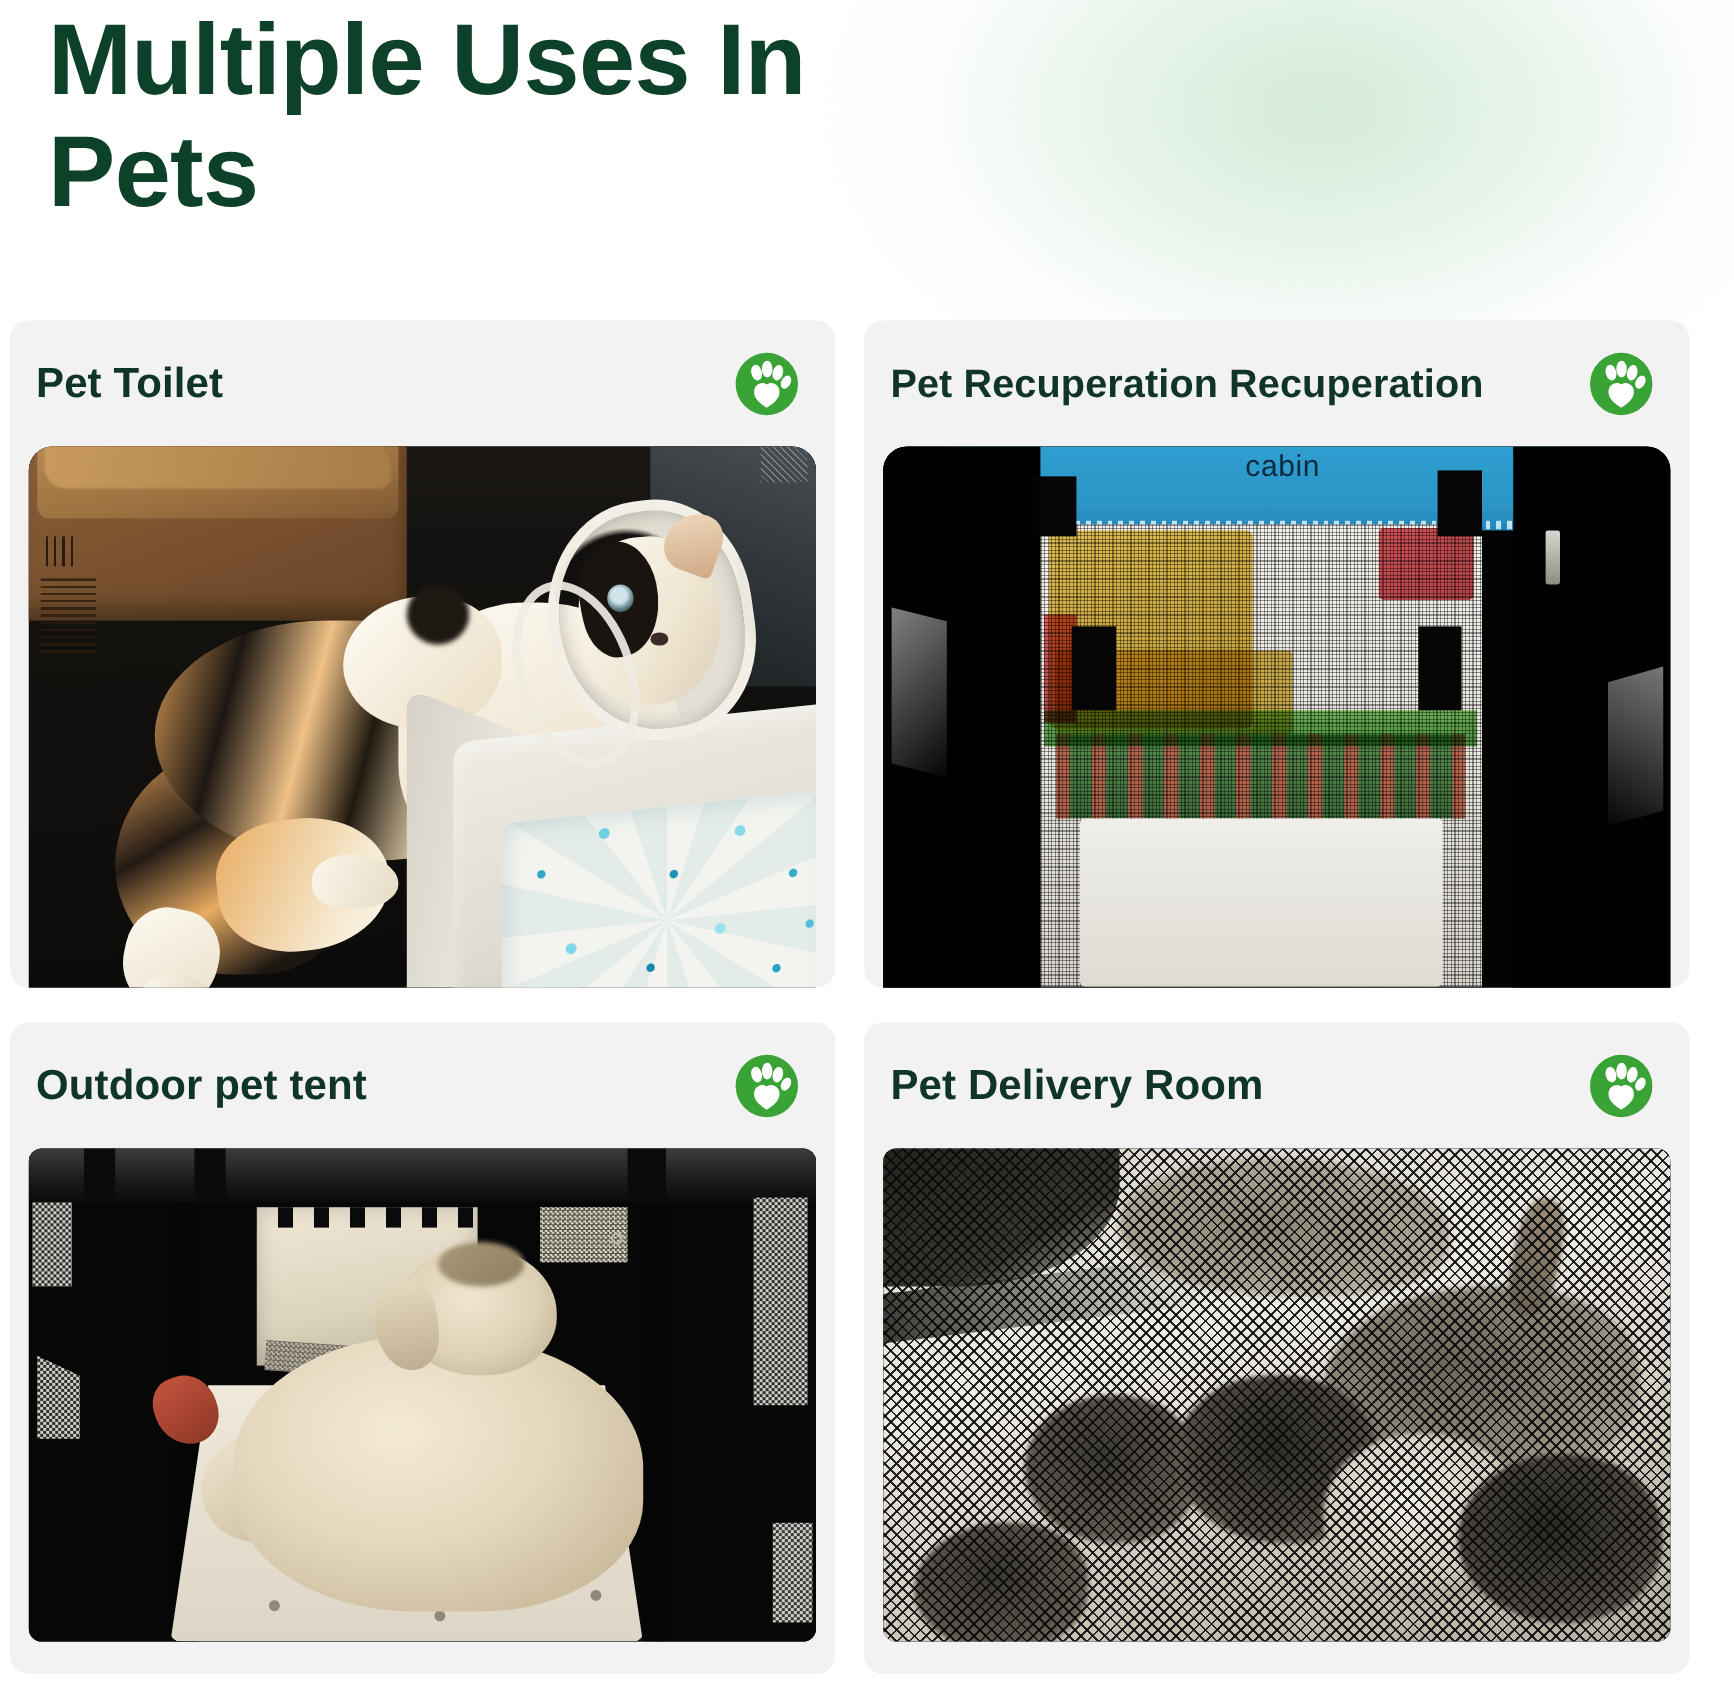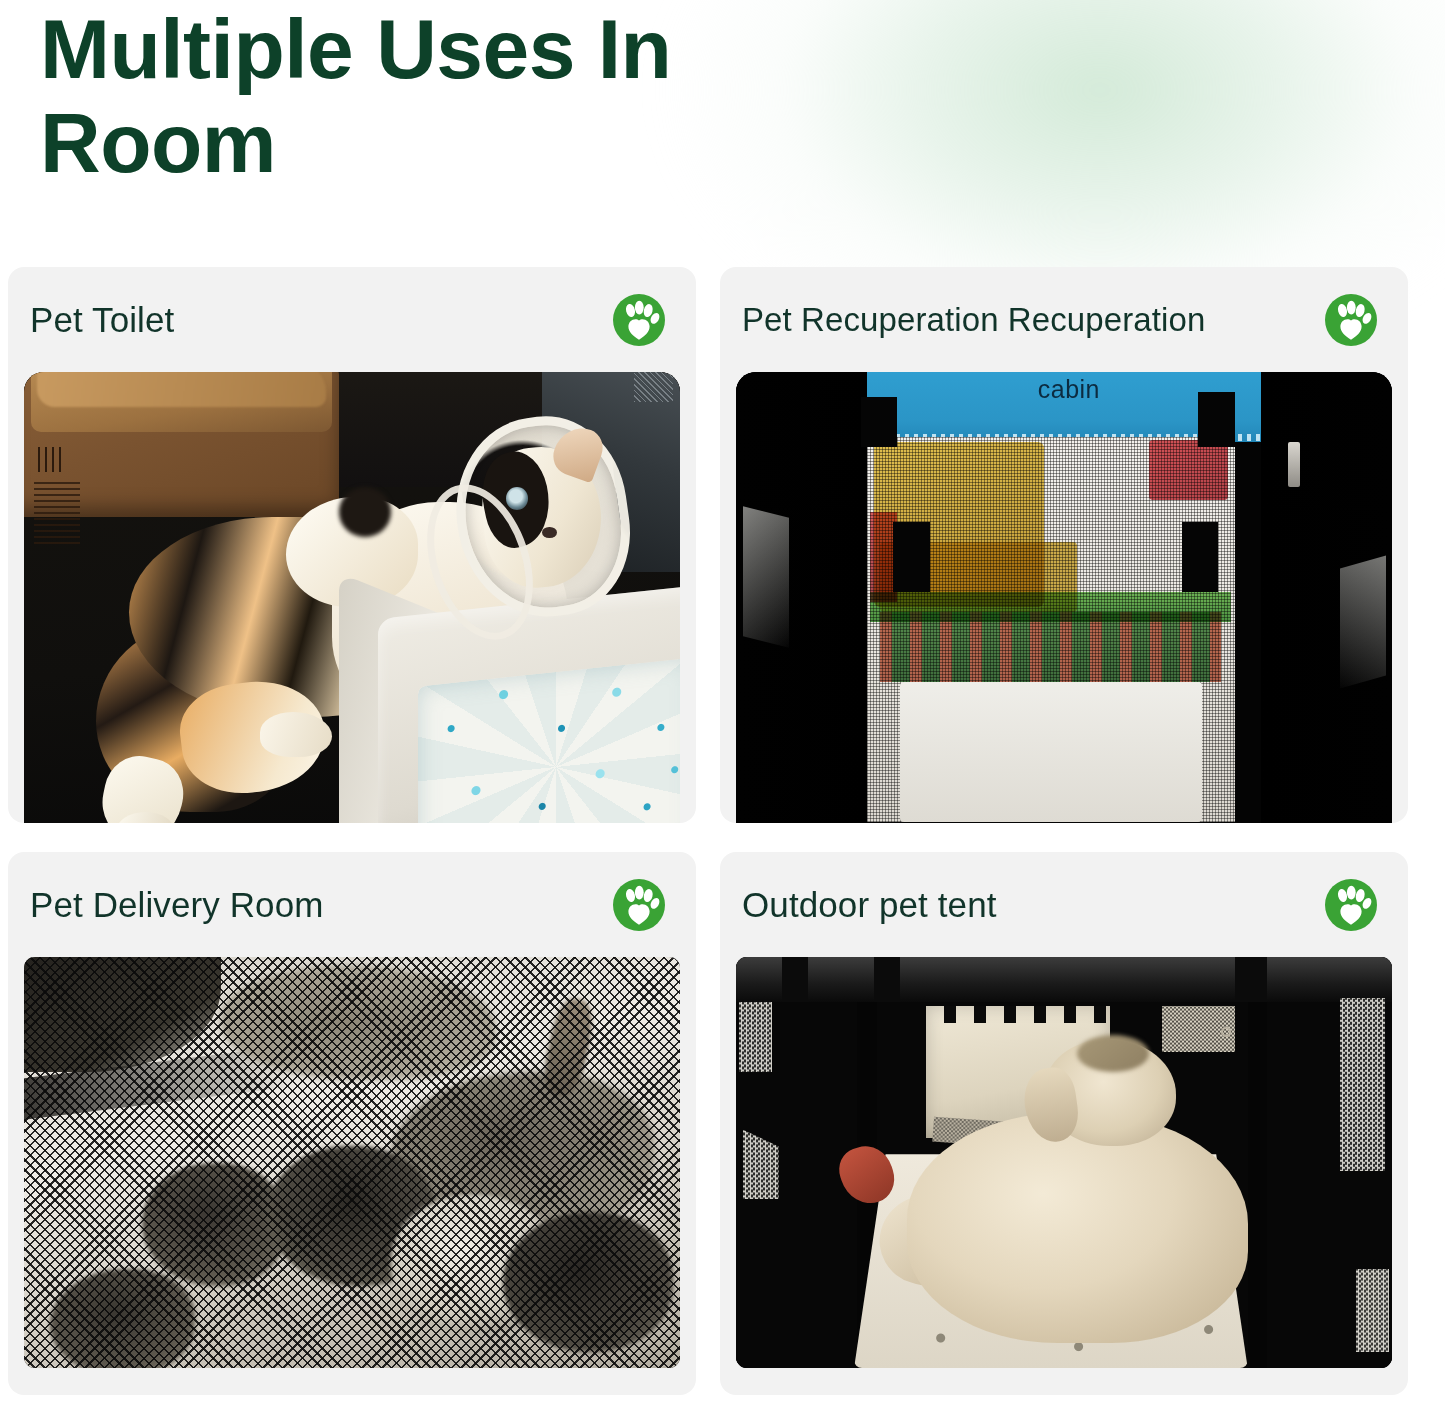--- a/index.html
+++ b/index.html
@@ -70,21 +70,21 @@
     height: 105px;
     display: flex;
     align-items: center;
     justify-content: space-between;
     padding: 0 30px 0 22px;
   }
 
   .card-title {
     color: #11342a;
     font-size: 35px;
-    font-weight: normal;
+    font-weight: bold;
     white-space: nowrap;
     letter-spacing: 0.1px;
   }
   .card-title.small { font-size: 33px; }
 
   .paw-badge { flex: 0 0 auto; width: 54px; height: 54px; display: block; }
 
   .photo {
     position: relative;
     margin: 0 16px 16px 16px;
@@ -455,21 +455,21 @@
       repeating-linear-gradient(-45deg, rgba(10,10,10,0.88) 0 1.6px, rgba(0,0,0,0) 1.6px 7px);
   }
 </style>
 </head>
 <body>
 
 <div id="page">
 
   <div id="bg-glow"></div>
 
-  <h1 id="headline">Multiple Uses In Room</h1>
+  <h1 id="headline">Multiple Uses In Pets</h1>
 
   <div id="grid">
 
     <div class="card row1">
       <div class="card-header">
         <span class="card-title">Pet Toilet</span>
         <svg class="paw-badge" viewBox="0 0 54 54">
           <circle cx="27" cy="27" r="26" fill="#3aa335"></circle>
           <ellipse cx="18.5" cy="17.5" rx="4.4" ry="6.6" fill="#ffffff" transform="rotate(-14 18.5 17.5)"></ellipse>
           <ellipse cx="27.3" cy="14.6" rx="4.4" ry="6.9" fill="#ffffff"></ellipse>
@@ -543,48 +543,20 @@
         <div class="abs p2-strap-m"></div>
         <div class="abs p2-strap-m2"></div>
         <div class="abs p2-zip"></div>
         <div class="abs p2-bottom"></div>
         <div class="abs p2-cabin">cabin</div>
       </div>
     </div>
 
     <div class="card row2">
       <div class="card-header">
-        <span class="card-title">Pet Delivery Room</span>
-        <svg class="paw-badge" viewBox="0 0 54 54">
-          <circle cx="27" cy="27" r="26" fill="#3aa335"></circle>
-          <ellipse cx="18.5" cy="17.5" rx="4.4" ry="6.6" fill="#ffffff" transform="rotate(-14 18.5 17.5)"></ellipse>
-          <ellipse cx="27.3" cy="14.6" rx="4.4" ry="6.9" fill="#ffffff"></ellipse>
-          <ellipse cx="36.2" cy="17.6" rx="4.3" ry="6.6" fill="#ffffff" transform="rotate(14 36.2 17.6)"></ellipse>
-          <ellipse cx="43.0" cy="25.4" rx="3.9" ry="5.8" fill="#ffffff" transform="rotate(28 43 25.4)"></ellipse>
-          <path d="M27 46.8c-6.1-3.9-10.6-7.9-10.6-13.2 0-4.4 3.3-7.4 7-7.4 1.5 0 2.7.5 3.6 1.3.9-.8 2.1-1.3 3.6-1.3 3.7 0 7 3 7 7.4 0 5.3-4.5 9.3-10.6 13.2z" fill="#ffffff"></path>
-        </svg>
-      </div>
-      <div class="photo">
-        <div class="layer p4-bg"></div>
-        <div class="abs p4-dark-tl"></div>
-        <div class="abs p4-dark-band"></div>
-        <div class="abs p4-blob1"></div>
-        <div class="abs p4-blob2"></div>
-        <div class="abs p4-limb"></div>
-        <div class="abs p4-kit1"></div>
-        <div class="abs p4-kit2"></div>
-        <div class="abs p4-kit3"></div>
-        <div class="abs p4-kit4"></div>
-        <div class="abs p4-kit5"></div>
-        <div class="layer p4-mesh"></div>
-      </div>
-    </div>
-
-    <div class="card row2">
-      <div class="card-header">
         <span class="card-title">Outdoor pet tent</span>
         <svg class="paw-badge" viewBox="0 0 54 54">
           <circle cx="27" cy="27" r="26" fill="#3aa335"></circle>
           <ellipse cx="18.5" cy="17.5" rx="4.4" ry="6.6" fill="#ffffff" transform="rotate(-14 18.5 17.5)"></ellipse>
           <ellipse cx="27.3" cy="14.6" rx="4.4" ry="6.9" fill="#ffffff"></ellipse>
           <ellipse cx="36.2" cy="17.6" rx="4.3" ry="6.6" fill="#ffffff" transform="rotate(14 36.2 17.6)"></ellipse>
           <ellipse cx="43.0" cy="25.4" rx="3.9" ry="5.8" fill="#ffffff" transform="rotate(28 43 25.4)"></ellipse>
           <path d="M27 46.8c-6.1-3.9-10.6-7.9-10.6-13.2 0-4.4 3.3-7.4 7-7.4 1.5 0 2.7.5 3.6 1.3.9-.8 2.1-1.3 3.6-1.3 3.7 0 7 3 7 7.4 0 5.3-4.5 9.3-10.6 13.2z" fill="#ffffff"></path>
         </svg>
       </div>
@@ -611,14 +583,42 @@
         <div class="abs p3-cushion"></div>
         <div class="abs p3-red"></div>
         <div class="abs p3-dog-tail"></div>
         <div class="abs p3-dog-body"></div>
         <div class="abs p3-dog-head"></div>
         <div class="abs p3-dog-ear"></div>
         <div class="abs p3-dog-crown"></div>
       </div>
     </div>
 
+    <div class="card row2">
+      <div class="card-header">
+        <span class="card-title">Pet Delivery Room</span>
+        <svg class="paw-badge" viewBox="0 0 54 54">
+          <circle cx="27" cy="27" r="26" fill="#3aa335"></circle>
+          <ellipse cx="18.5" cy="17.5" rx="4.4" ry="6.6" fill="#ffffff" transform="rotate(-14 18.5 17.5)"></ellipse>
+          <ellipse cx="27.3" cy="14.6" rx="4.4" ry="6.9" fill="#ffffff"></ellipse>
+          <ellipse cx="36.2" cy="17.6" rx="4.3" ry="6.6" fill="#ffffff" transform="rotate(14 36.2 17.6)"></ellipse>
+          <ellipse cx="43.0" cy="25.4" rx="3.9" ry="5.8" fill="#ffffff" transform="rotate(28 43 25.4)"></ellipse>
+          <path d="M27 46.8c-6.1-3.9-10.6-7.9-10.6-13.2 0-4.4 3.3-7.4 7-7.4 1.5 0 2.7.5 3.6 1.3.9-.8 2.1-1.3 3.6-1.3 3.7 0 7 3 7 7.4 0 5.3-4.5 9.3-10.6 13.2z" fill="#ffffff"></path>
+        </svg>
+      </div>
+      <div class="photo">
+        <div class="layer p4-bg"></div>
+        <div class="abs p4-dark-tl"></div>
+        <div class="abs p4-dark-band"></div>
+        <div class="abs p4-blob1"></div>
+        <div class="abs p4-blob2"></div>
+        <div class="abs p4-limb"></div>
+        <div class="abs p4-kit1"></div>
+        <div class="abs p4-kit2"></div>
+        <div class="abs p4-kit3"></div>
+        <div class="abs p4-kit4"></div>
+        <div class="abs p4-kit5"></div>
+        <div class="layer p4-mesh"></div>
+      </div>
+    </div>
+
   </div>
 </div>
 
 </body></html>

